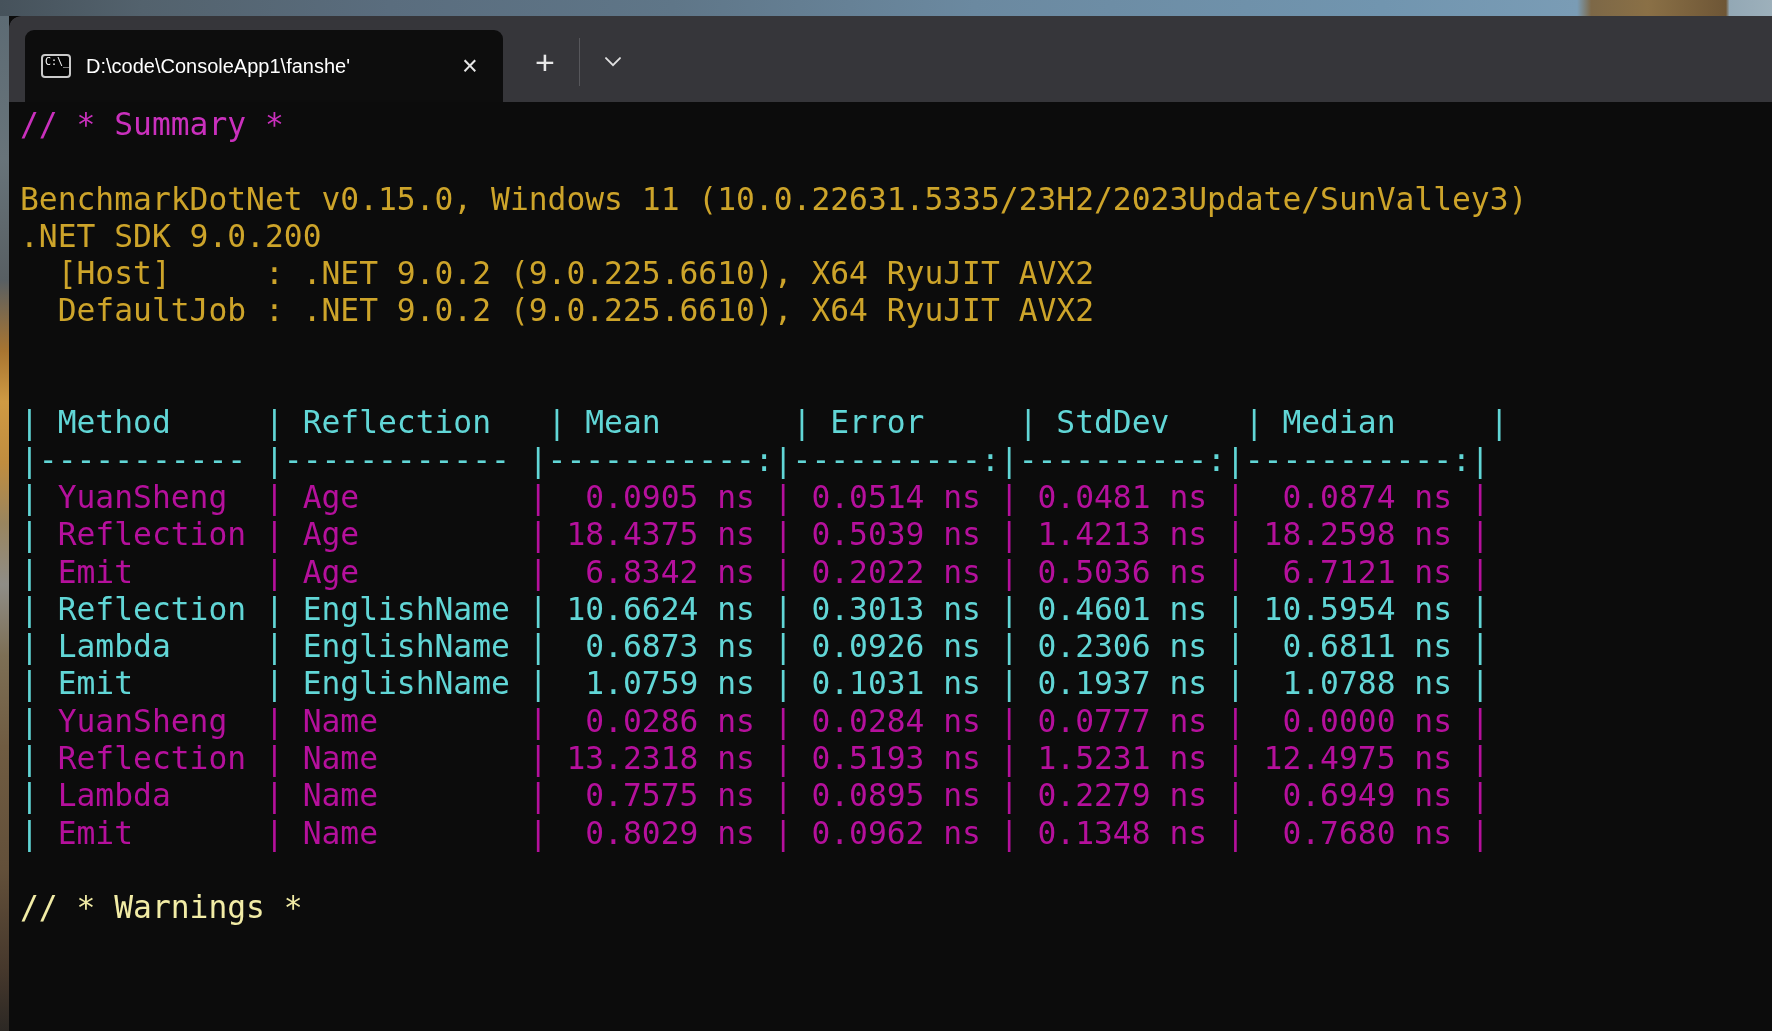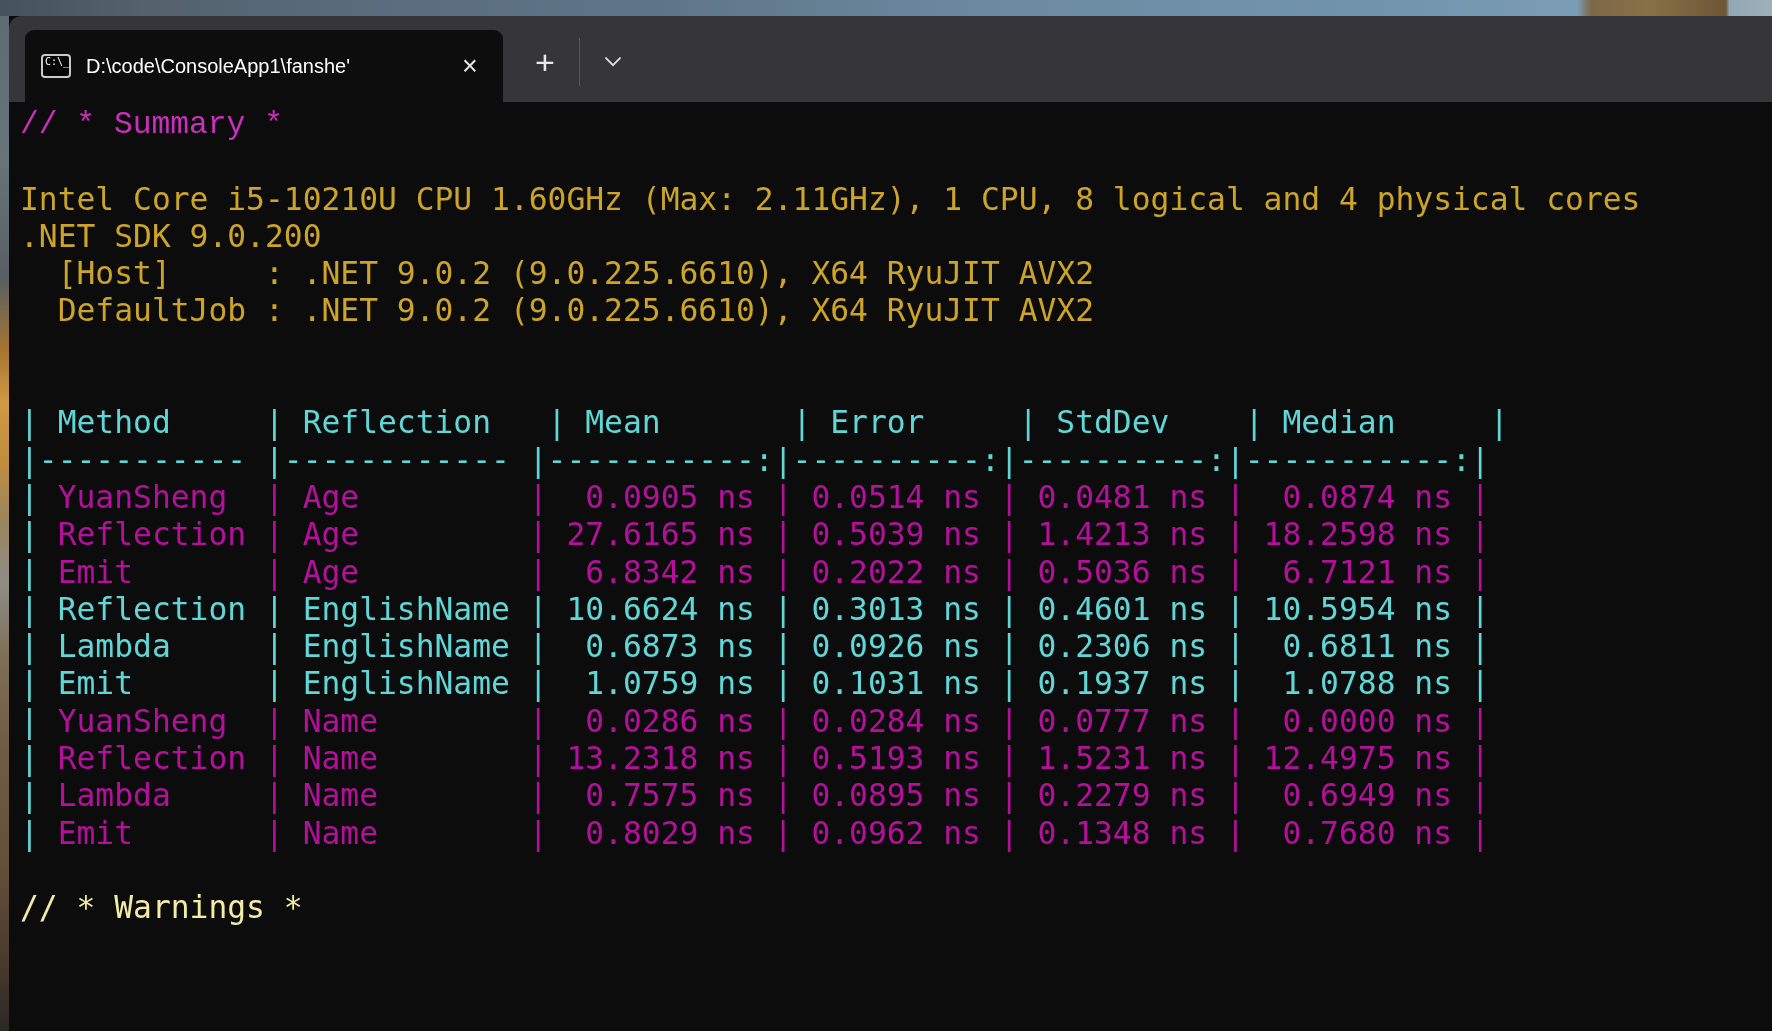--- a/index.html
+++ b/index.html
@@ -88,21 +88,21 @@
     position:absolute; left:0; top:86px; right:0; bottom:0;
     padding:4px 0 0 11px;
     font-family:"DejaVu Sans Mono", monospace;
     font-size:31.3px; line-height:37.3px;
     cursor:text;
   }
   .tline { white-space:pre; height:37.3px; }
   .yellow       { color:var(--yellow,#cda42a); }
   .cyan         { color:var(--cyan,#61d6d6); }
   .magenta      { color:var(--magenta,#b5109c); }
-  .magenta-bright { color:var(--magenta-bright,#ca30bd);font-family:Liberation Mono, monospace; }
+  .magenta-bright { color:var(--magenta-bright,#ca30bd); }
   .pale-yellow  { color:var(--pale-yellow,#f2eca6); }
 </style>
 </head>
 <body>
 
 <div class="wallpaper-top"></div>
 <div class="wallpaper-left"></div>
 
 <div class="window">
 
@@ -124,32 +124,32 @@
           <path d="M6 9.5l6 6 6-6" stroke="#e0e0e0" stroke-width="1.6" fill="none" stroke-linecap="round"></path>
         </svg>
       </span>
     </button>
   </div>
 
   <div class="term">
     <div class="tline magenta-bright">// * Summary *</div>
     <div class="tline"></div>
     <div>
-        <div class="tline yellow">Intel Core i5-10210U CPU 1.60GHz (Max: 2.11GHz), 1 CPU, 8 logical and 4 physical cores</div>
+        <div class="tline yellow">BenchmarkDotNet v0.15.0, Windows 11 (10.0.22631.5335/23H2/2023Update/SunValley3)</div>
         <div class="tline yellow">.NET SDK 9.0.200</div>
         <div class="tline yellow">  [Host]     : .NET 9.0.2 (9.0.225.6610), X64 RyuJIT AVX2</div>
         <div class="tline yellow">  DefaultJob : .NET 9.0.2 (9.0.225.6610), X64 RyuJIT AVX2</div>
       </div>
     <div class="tline"></div>
     <div class="tline"></div>
     <div>
         <div class="tline cyan">| Method     | Reflection   | Mean       | Error     | StdDev    | Median     |</div>
         <div class="tline cyan">|----------- |------------ |-----------:|----------:|----------:|-----------:|</div>
         <div class="tline magenta"><span class="cyan">|</span><span> YuanSheng  | Age         |  0.0905 ns | 0.0514 ns | 0.0481 ns |  0.0874 ns |</span></div>
-        <div class="tline magenta"><span class="cyan">|</span><span> Reflection | Age         | 27.6165 ns | 0.5039 ns | 1.4213 ns | 18.2598 ns |</span></div>
+        <div class="tline magenta"><span class="cyan">|</span><span> Reflection | Age         | 18.4375 ns | 0.5039 ns | 1.4213 ns | 18.2598 ns |</span></div>
         <div class="tline magenta"><span class="cyan">|</span><span> Emit       | Age         |  6.8342 ns | 0.2022 ns | 0.5036 ns |  6.7121 ns |</span></div>
         <div class="tline cyan"><span class="cyan">|</span><span> Reflection | EnglishName | 10.6624 ns | 0.3013 ns | 0.4601 ns | 10.5954 ns |</span></div>
         <div class="tline cyan"><span class="cyan">|</span><span> Lambda     | EnglishName |  0.6873 ns | 0.0926 ns | 0.2306 ns |  0.6811 ns |</span></div>
         <div class="tline cyan"><span class="cyan">|</span><span> Emit       | EnglishName |  1.0759 ns | 0.1031 ns | 0.1937 ns |  1.0788 ns |</span></div>
         <div class="tline magenta"><span class="cyan">|</span><span> YuanSheng  | Name        |  0.0286 ns | 0.0284 ns | 0.0777 ns |  0.0000 ns |</span></div>
         <div class="tline magenta"><span class="cyan">|</span><span> Reflection | Name        | 13.2318 ns | 0.5193 ns | 1.5231 ns | 12.4975 ns |</span></div>
         <div class="tline magenta"><span class="cyan">|</span><span> Lambda     | Name        |  0.7575 ns | 0.0895 ns | 0.2279 ns |  0.6949 ns |</span></div>
         <div class="tline magenta"><span class="cyan">|</span><span> Emit       | Name        |  0.8029 ns | 0.0962 ns | 0.1348 ns |  0.7680 ns |</span></div>
       </div>
     <div class="tline"></div>

